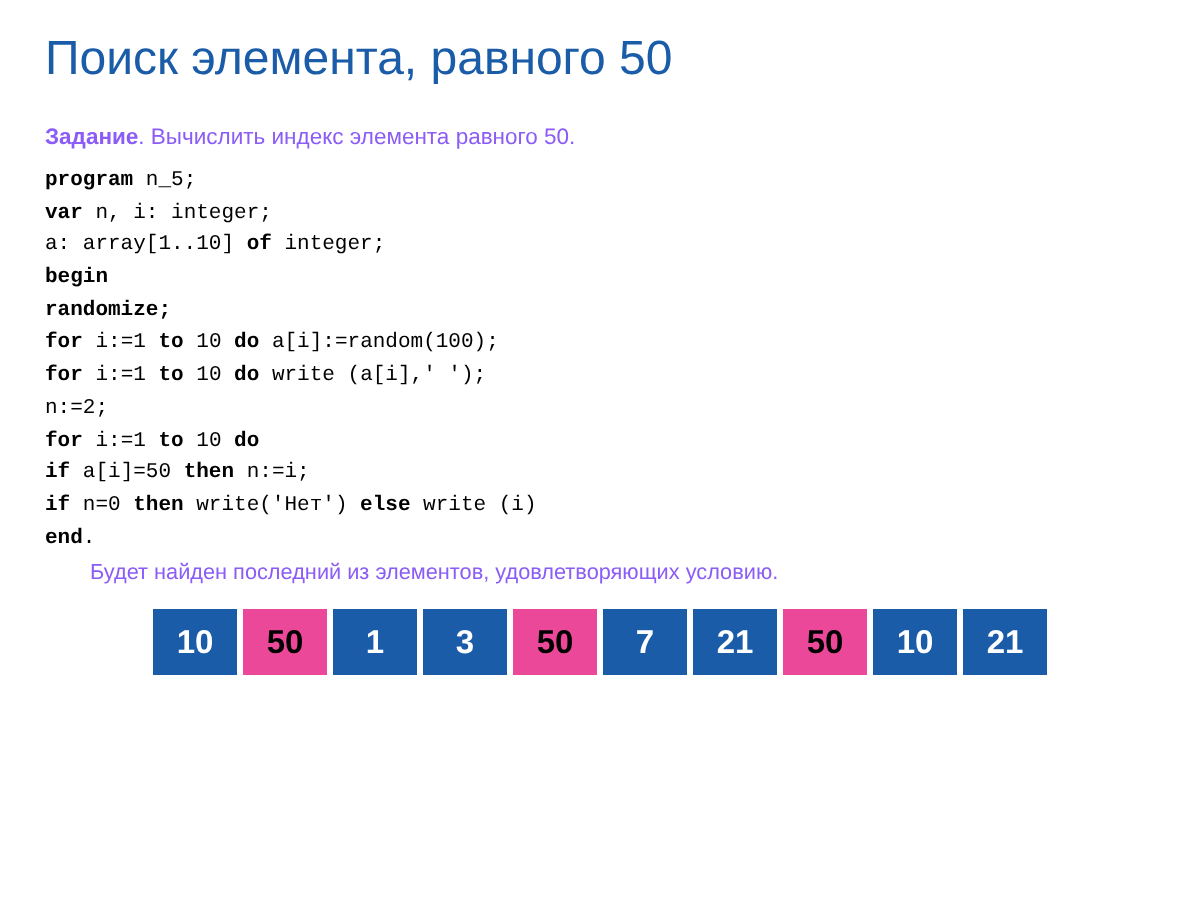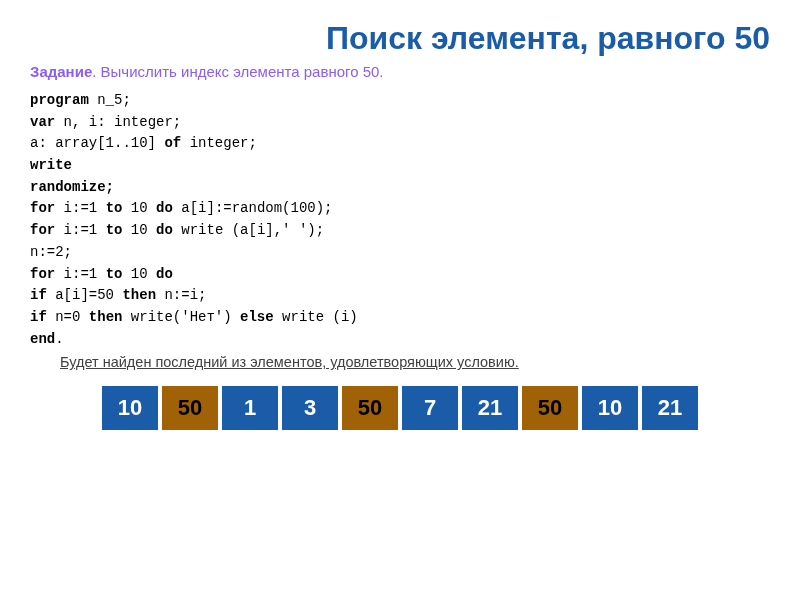--- a/index.html
+++ b/index.html
@@ -6,24 +6,24 @@
     body {
       background: #fff;
       font-family: Arial, sans-serif;
       width: 800px;
       height: 600px;
       overflow: hidden;
       padding: 20px 30px;
     }
     .title {
       font-size: 32px;
-      font-weight: bold;
+      font-weight: normal;
       color: #1a5ca8;
-      margin-bottom: 6px;
-      text-align: right;
+      margin-bottom: 26px;
+      text-align: left;
     }
     .task-line {
       font-size: 15px;
       margin-bottom: 10px;
       color: #8b5cf6;
     }
     .task-line span.bold {
       font-weight: bold;
     }
     .code-block {
@@ -31,60 +31,59 @@
       font-size: 14px;
       line-height: 1.55;
       margin-bottom: 4px;
       color: #000;
     }
     .code-block .kw {
       font-weight: bold;
     }
     .note {
       font-size: 14.5px;
-      color: #404040;
+      color: #8b5cf6;
       margin-bottom: 14px;
       padding-left: 30px;
-      text-decoration: underline;
     }
     .array-row {
       display: flex;
       flex-direction: row;
       justify-content: center;
       gap: 0;
     }
     .array-cell {
       width: 60px;
       height: 48px;
       display: flex;
       align-items: center;
       justify-content: center;
       font-size: 22px;
       font-weight: bold;
       color: #fff;
       border: 2px solid #fff;
     }
     .cell-blue { background: #1a5ca8; }
-    .cell-cyan { background: #a16207; color: #000; }
+    .cell-cyan { background: #ec4899; color: #000; }
   </style>
 </head>
 <body>
 
 <div>
   <h1 class="title">Поиск элемента, равного 50</h1>
 
   <div class="task-line">
     <span class="bold">Задание</span><span>. Вычислить индекс элемента равного 50.</span>
   </div>
 
   <div class="code-block" id="code-container">
       <div><span class="kw">program</span>   n_5;</div>
       <div>   <span class="kw">var</span> n, i: integer;</div>
       <div>      a: array[1..10] <span class="kw">of</span> integer;</div>
-      <div><span class="kw">write</span></div>
+      <div><span class="kw">begin</span></div>
       <div>   <span class="kw">randomize;</span></div>
       <div>   <span class="kw">for</span> i:=1 <span class="kw">to</span> 10 <span class="kw">do</span> a[i]:=random(100);</div>
       <div>   <span class="kw">for</span> i:=1 <span class="kw">to</span> 10 <span class="kw">do</span> write (a[i],' ');</div>
       <div>   n:=2;</div>
       <div>   <span class="kw">for</span> i:=1 <span class="kw">to</span> 10 <span class="kw">do</span></div>
       <div>   <span class="kw">if</span> a[i]=50 <span class="kw">then</span> n:=i;</div>
       <div>   <span class="kw">if</span> n=0 <span class="kw">then</span> write('Нет') <span class="kw">else</span> write (i)</div>
       <div><span class="kw">end</span>.</div>
     </div>
 

